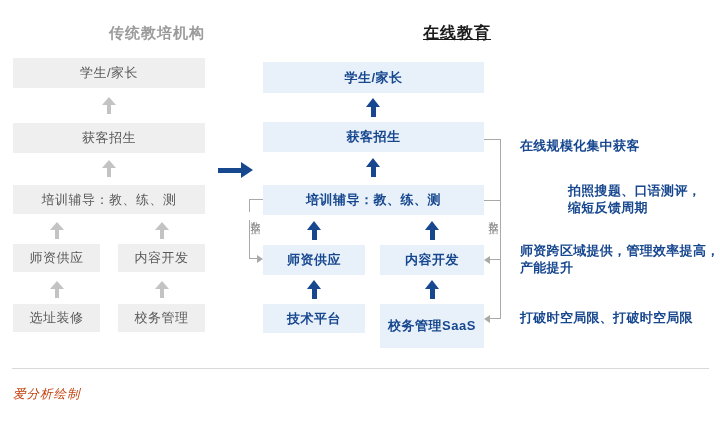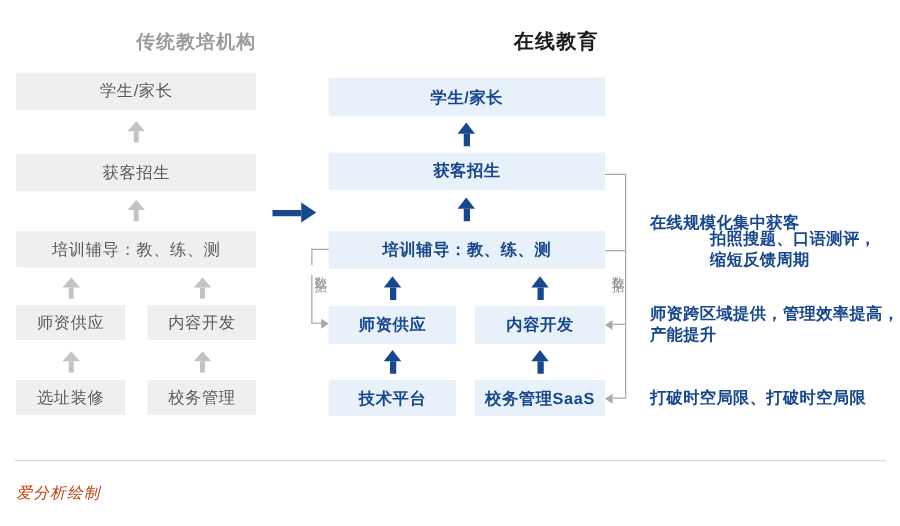--- a/index.html
+++ b/index.html
@@ -2,21 +2,21 @@
 <html><head>
 <meta charset="utf-8">
 <style>
   html,body{margin:0;padding:0;background:#ffffff;}
   .canvas{
     position:relative;width:720px;height:421px;background:#ffffff;overflow:hidden;
     font-family:"Liberation Sans","DejaVu Sans",sans-serif;
   }
   .col-title{position:absolute;text-align:right;font-weight:700;letter-spacing:1px;}
   .col-title.left{left:13px;width:192px;top:24px;font-size:15px;color:#9b9b9b;}
-  .col-title.right{left:258px;width:221px;top:23px;font-size:16px;color:#1c1c1c;}
+  .col-title.right{left:270px;width:221px;top:23px;font-size:16px;color:#1c1c1c;text-decoration:underline;}
 
   .box{
     position:absolute;display:flex;align-items:center;justify-content:center;
     font-size:13px;letter-spacing:0.5px;box-sizing:border-box;
   }
   .box.gray{background:#efefef;color:#595959;font-weight:400;}
   .box.blue{background:#e8f1fa;color:#17478f;font-weight:700;}
 
   
   .uarrow{position:absolute;width:14px;}
@@ -119,38 +119,38 @@
   <div class="box blue" style="left:380px;top:245px;width:104px;height:30px;">内容开发</div>
   <div class="uarrow navy" style="left:307px;top:280px;">
       <div class="head"></div>
       <div class="shaft"></div>
     </div>
   <div class="uarrow navy" style="left:425px;top:280px;">
       <div class="head"></div>
       <div class="shaft"></div>
     </div>
   <div class="box blue" style="left:263px;top:304px;width:102px;height:29px;">技术平台</div>
-  <div class="box blue" style="left:380px;top:304px;width:104px;height:29px;">校务管理SaaS</div>
+  <div class="box blue" style="left:380px;top:304px;width:104px;height:44px;">校务管理SaaS</div>
 
   <div class="cline" style="left:249px;top:199px;width:14px;height:1px;"></div>
   <div class="cline" style="left:249px;top:199px;width:1px;height:60px;"></div>
   <div class="cline" style="left:249px;top:258px;width:9px;height:1px;"></div>
   <div class="arrhead-right" style="left:257px;top:254.5px;"></div>
   <div class="vlabel" style="left:248px;top:212px;">数据</div>
 
   <div class="cline" style="left:500px;top:139px;width:1px;height:180px;"></div>
   <div class="cline" style="left:484px;top:139px;width:16px;height:1px;"></div>
   <div class="cline" style="left:484px;top:200px;width:16px;height:1px;"></div>
   <div class="cline" style="left:490px;top:259px;width:10px;height:1px;"></div>
   <div class="arrhead-left" style="left:484px;top:255.5px;"></div>
   <div class="cline" style="left:490px;top:318px;width:10px;height:1px;"></div>
   <div class="arrhead-left" style="left:484px;top:314.5px;"></div>
   <div class="vlabel" style="left:486px;top:212px;">数据</div>
 
-  <div class="annotation" style="top:138px;margin-top:32px;">在线规模化集中获客</div>
+  <div class="annotation" style="top:138px;">在线规模化集中获客</div>
   <div class="annotation" style="top:183px;margin-left:48px;">拍照搜题、口语测评，
 缩短反馈周期</div>
   <div class="annotation" style="top:243px;">师资跨区域提供，管理效率提高，
 产能提升</div>
   <div class="annotation" style="top:310px;">打破时空局限、打破时空局限</div>
 
   <div class="divider"></div>
   <div class="credit">爱分析绘制</div>
 
 </div>

